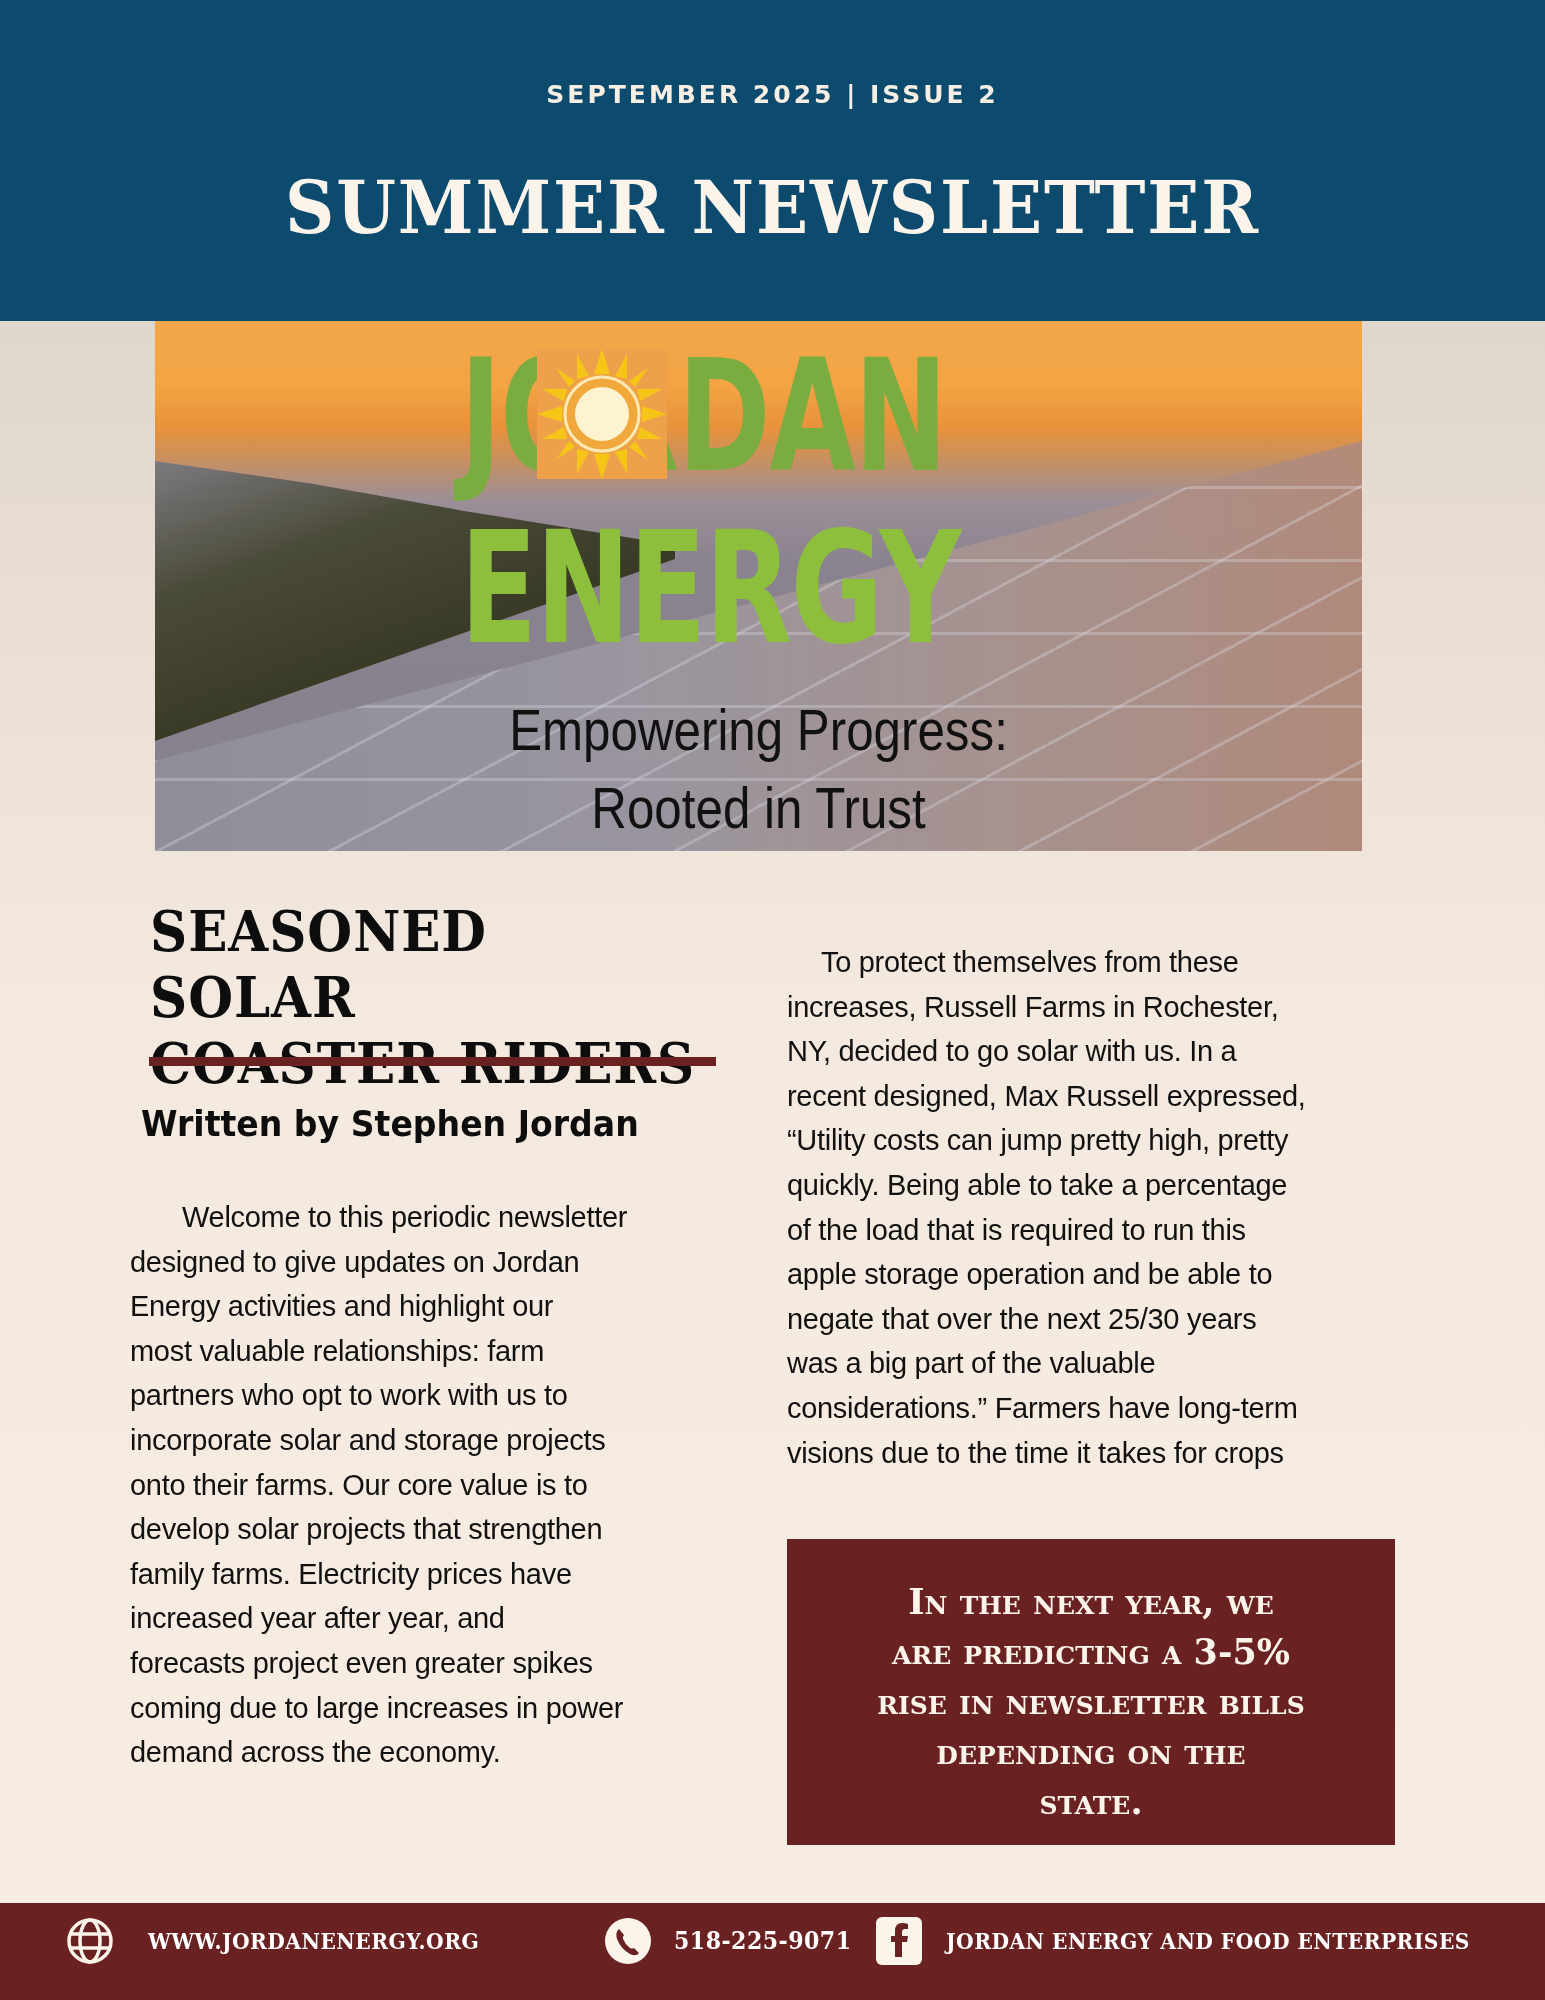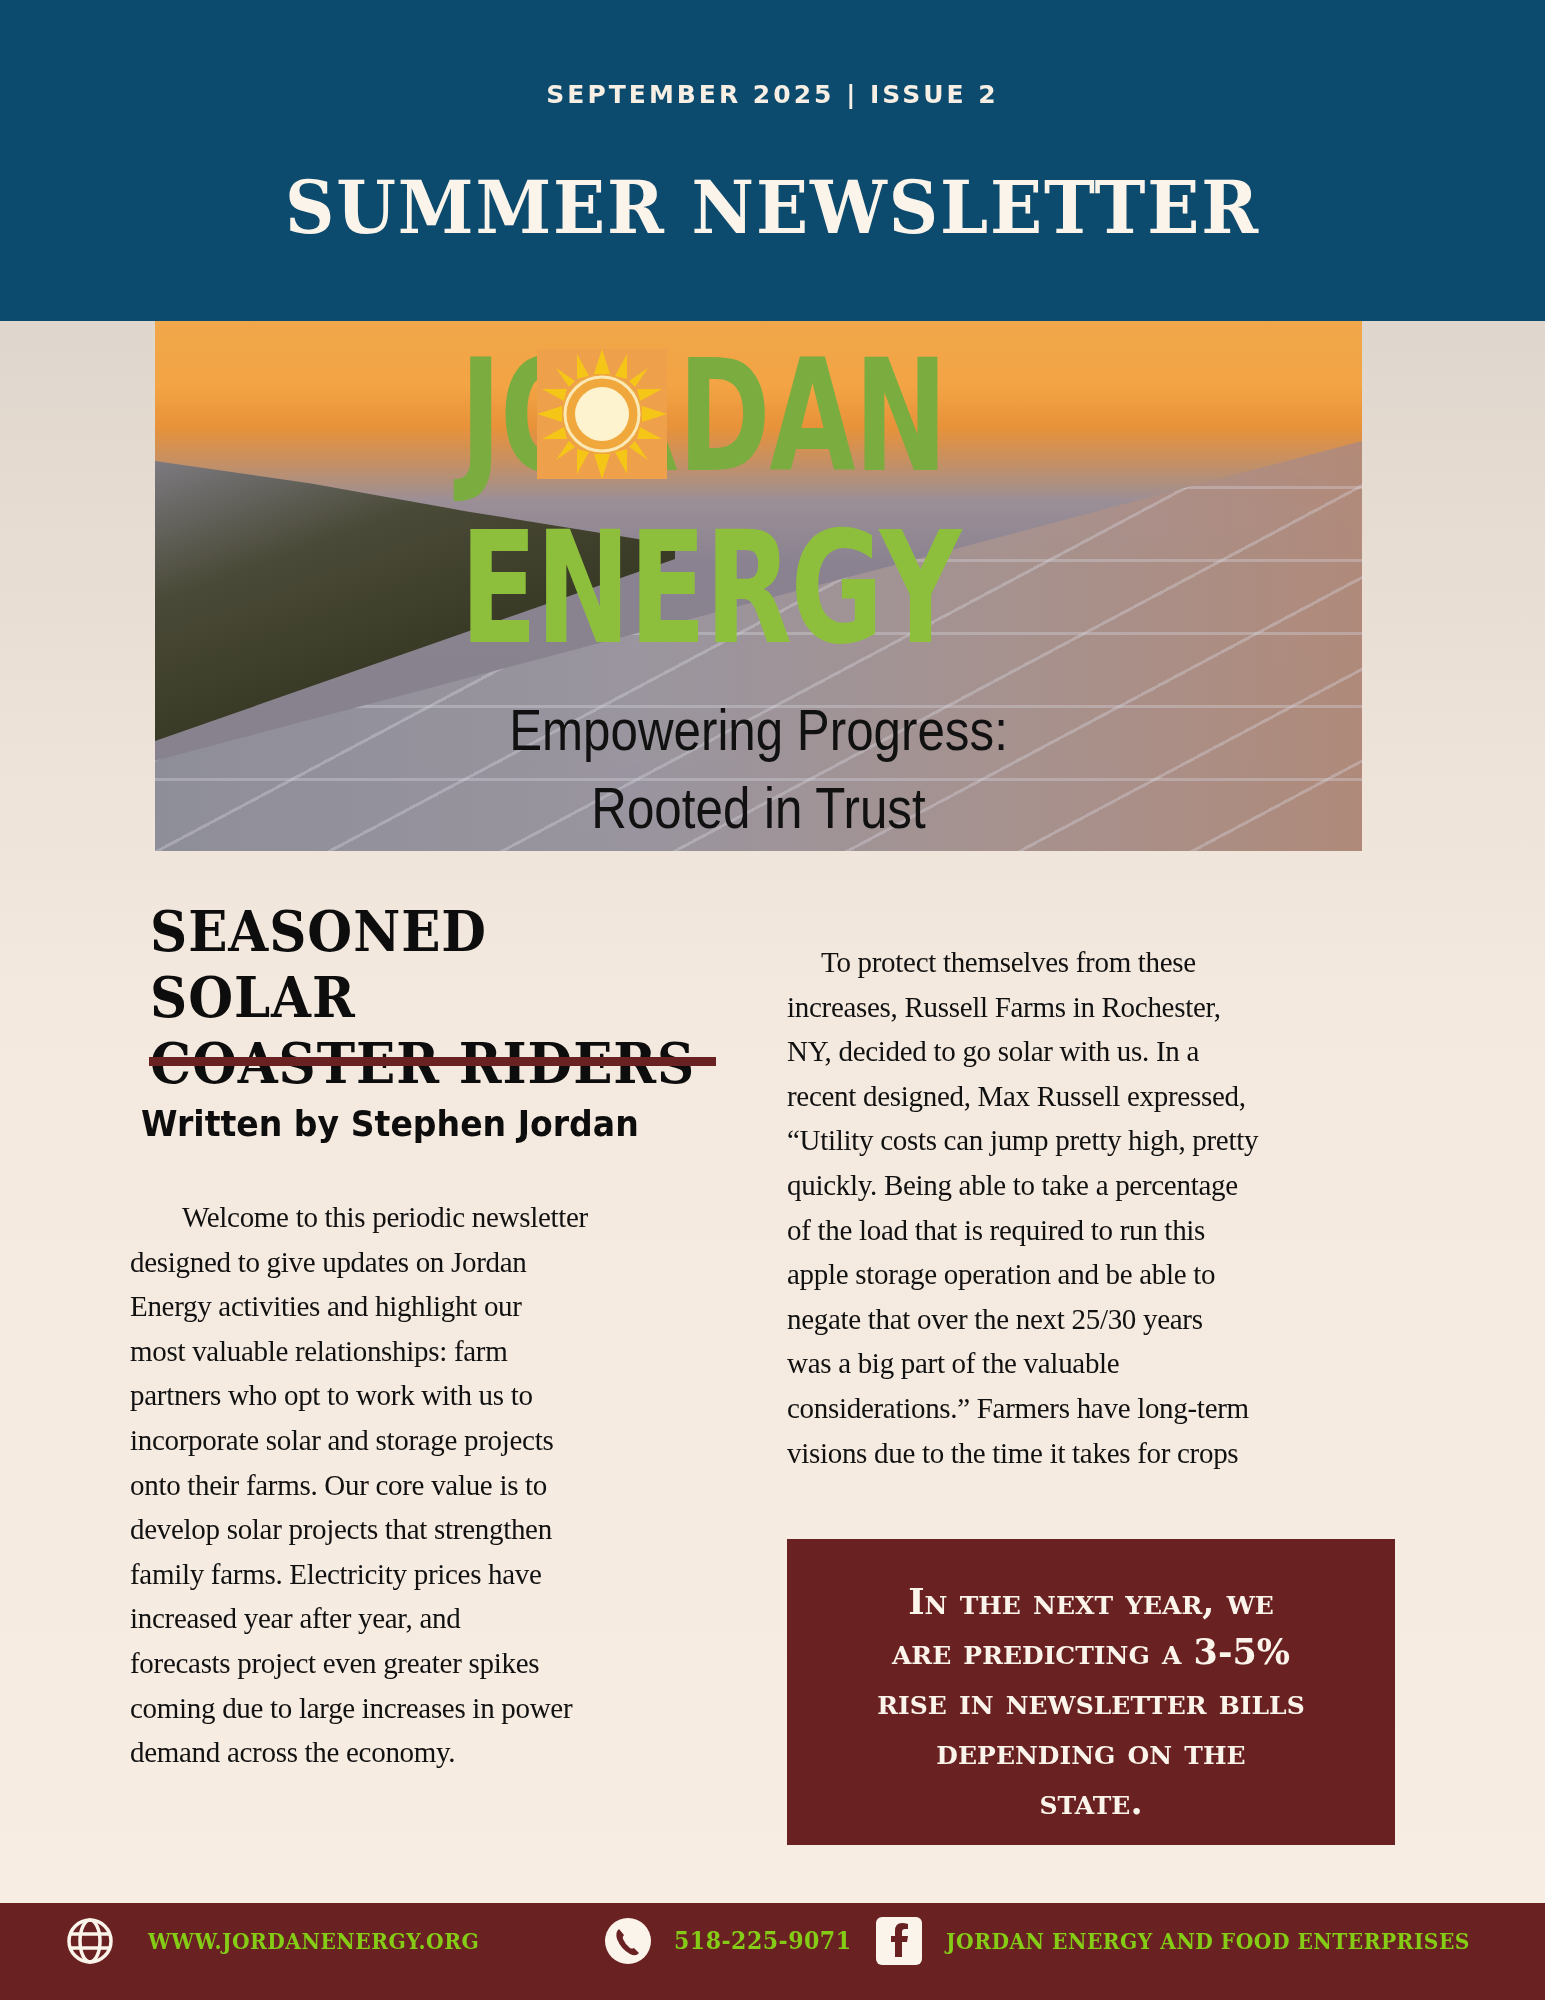--- a/index.html
+++ b/index.html
@@ -111,21 +111,21 @@
       font-family: "DejaVu Sans", sans-serif;
       font-weight: bold;
       font-size: 36px;
       color: #0d0d0d;
       transform: scaleX(0.92);
       transform-origin: left top;
       white-space: nowrap;
     }
     .body-text {
       position: absolute;
-      font-family: Liberation Serif, serif;
+      font-family: Liberation Sans, sans-serif;
       font-size: 29px;
       line-height: 44.6px;
       color: #111;
       letter-spacing: -0.3px;
     }
     .body-left { left: 130px; top: 1195px; width: 620px; }
     .body-right { left: 787px; top: 940px; width: 620px; }
     .body-text .line { display: block; white-space: nowrap; }
     .indent-left { padding-left: 52px; }
     .indent-right { padding-left: 34px; }
@@ -142,21 +142,21 @@
       line-height: 50px;
       padding-top: 38px;
       font-variant: small-caps;
     }
     .callout .line { display: block; white-space: nowrap; }
 
     
     .footer {
       position: absolute; left: 0; top: 1903px; width: 1545px; height: 97px;
       background: #6a2121;
-      color: #84cc16;
+      color: #ffffff;
     }
     .footer .item { position: absolute; top: 0; height: 75px; display: flex; align-items: center; }
     .footer .label {
       font-family: "DejaVu Serif", serif;
       font-weight: bold;
       font-size: 22px;
       letter-spacing: 0.5px;
       white-space: nowrap;
       transform: scaleX(0.92);
       transform-origin: left center;

